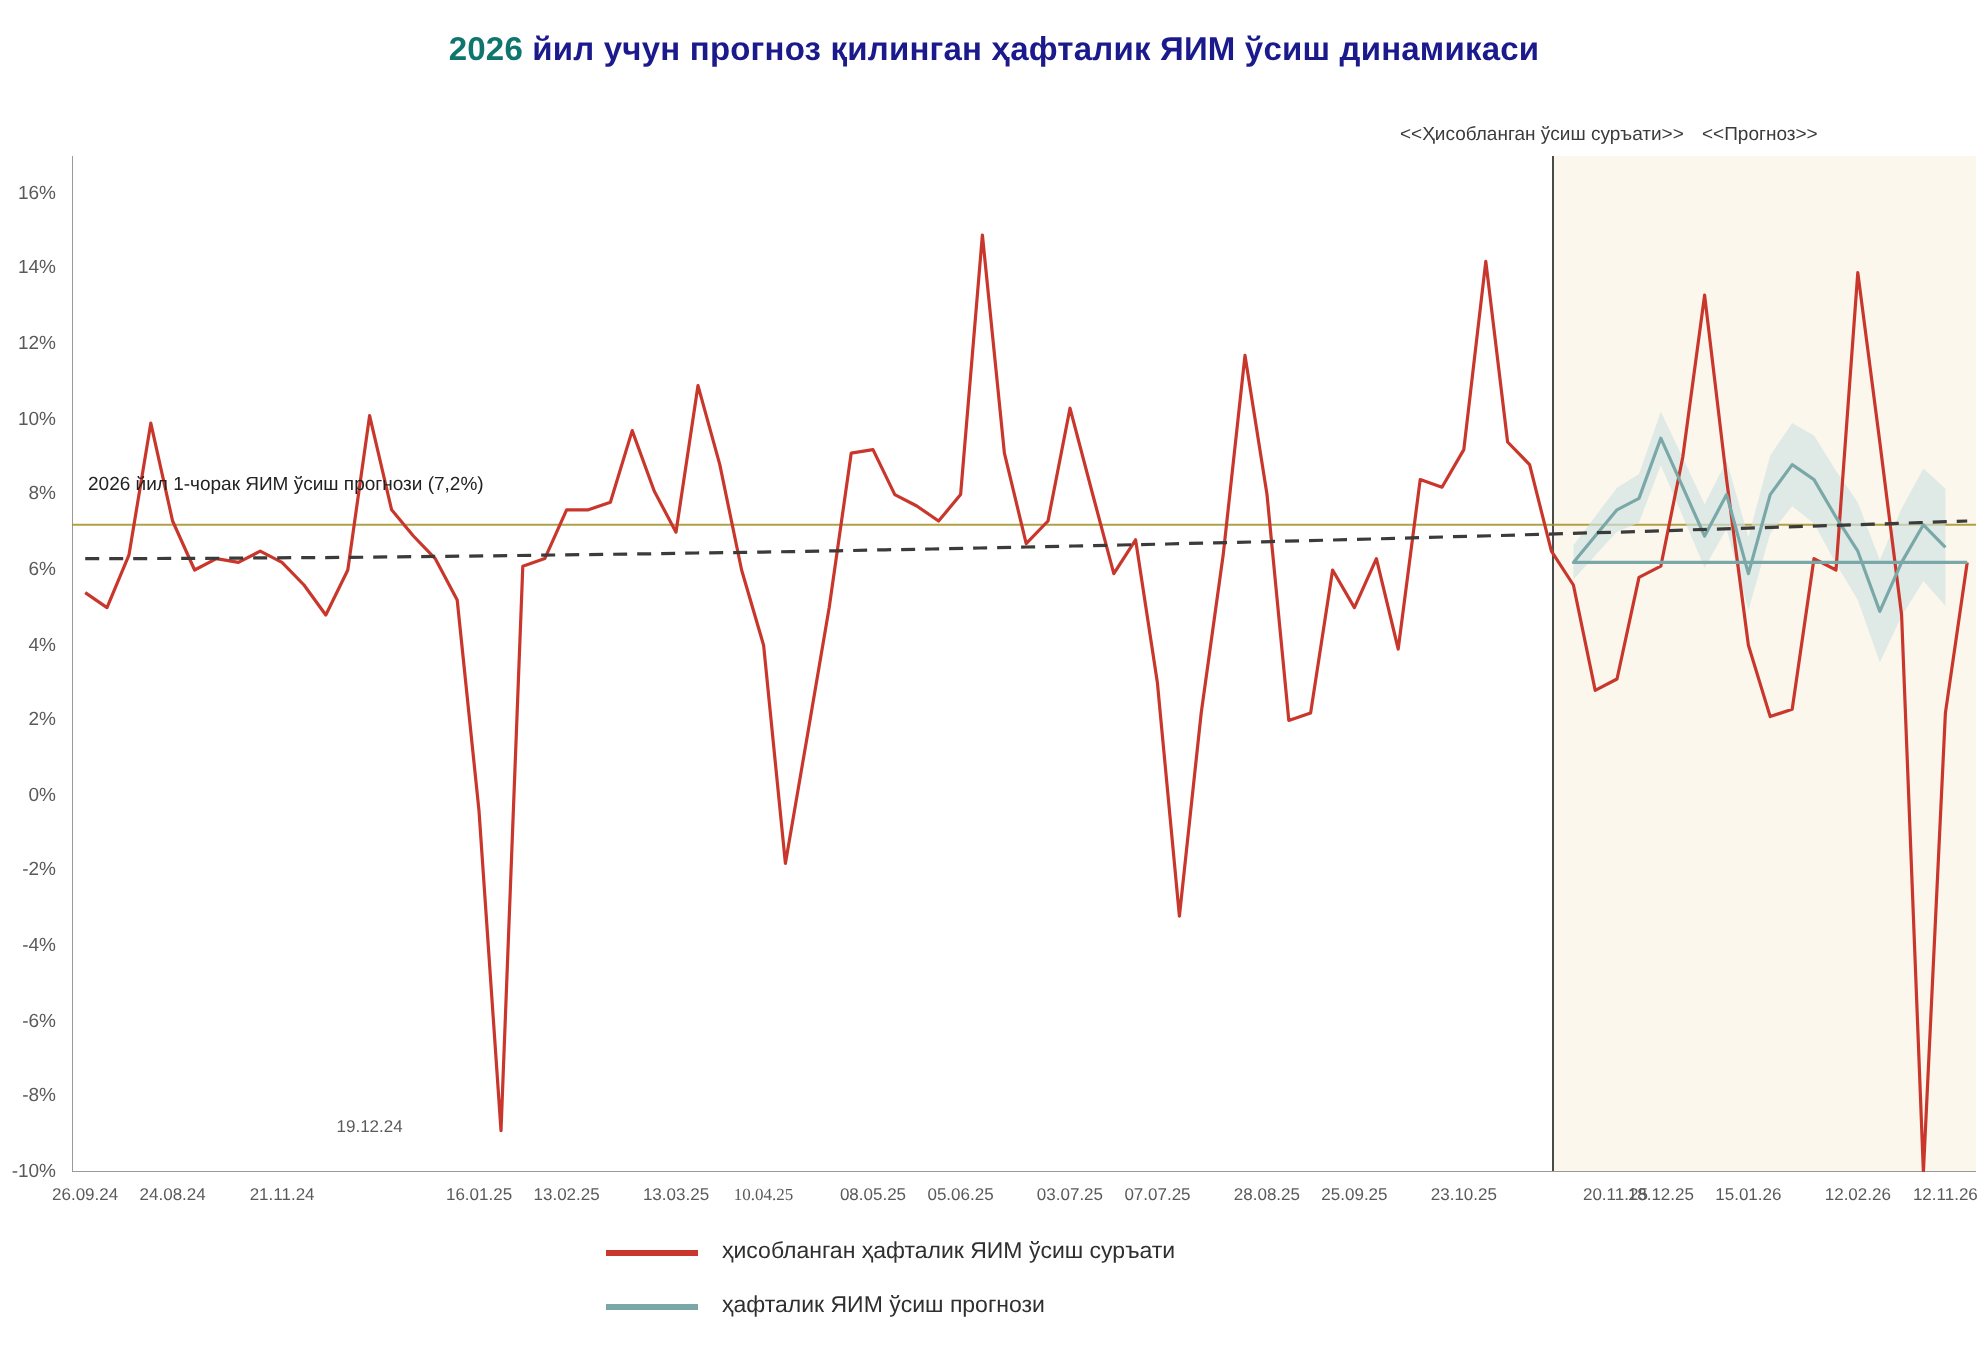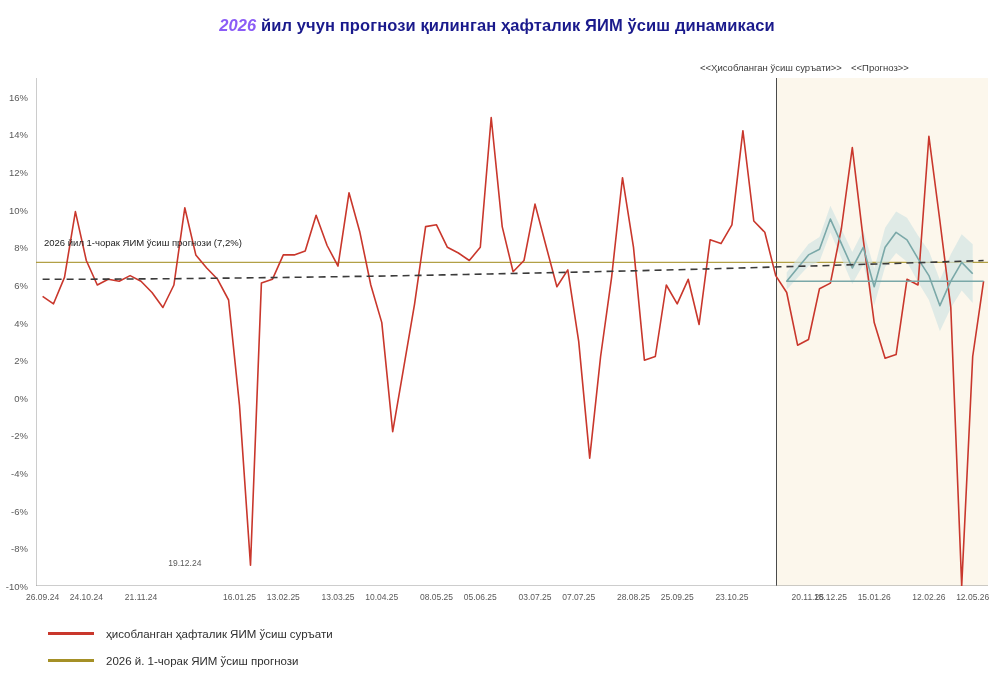--- a/index.html
+++ b/index.html
@@ -27,22 +27,21 @@
     left: 0;
     top: 16px;
     width: 994px;
     text-align: center;
     font-size: 16.5px;
     font-weight: bold;
     color: #1a1a8c;
     letter-spacing: 0.1px;
   }
   #chart-title .year {
-    color: #8b5cf6;
-    font-style: italic;
+    color: #0f766e;
   }
   
   #plot-area {
     position: absolute;
     left: 36px;
     top: 78px;
     width: 952px;
     height: 508px;
   }
   #plot-svg {
@@ -105,20 +104,21 @@
     left: 48px;
     top: 620px;
     width: 900px;
     font-size: 11.5px;
     color: #2f2f2f;
   }
   .legend-row {
     display: flex;
     align-items: center;
     height: 27px;
+    flex-direction: column;
   }
   .legend-item {
     display: flex;
     align-items: center;
   }
   .legend-item.col1 { width: 390px; }
   .legend-item.col2 { width: 440px; }
   .legend-swatch {
     width: 46px;
     height: 0;
@@ -130,21 +130,21 @@
   .sw-solid-teal { border-top: 3px solid #7aa8a8; }
   .sw-solid-olive { border-top: 3px solid #a59026; }
   .legend-label { white-space: nowrap; }
 </style>
 </head>
 <body>
 
 <div id="chart-root">
 
   <div id="chart-title">
-    <span class="year">2026</span><span> йил учун прогнози қилинган ҳафталик ЯИМ ўсиш динамикаси</span>
+    <span class="year">2026</span><span> йил учун прогноз қилинган ҳафталик ЯИМ ўсиш динамикаси</span>
   </div>
 
   <div class="zone-caption" id="caption-actual">&lt;&lt;Ҳисобланган ўсиш суръати&gt;&gt;</div>
   <div class="zone-caption" id="caption-forecast">&lt;&lt;Прогноз&gt;&gt;</div>
 
   <div id="plot-area">
     <div id="forecast-zone" style="left: 739.715px; width: 212.285px;"></div>
     <div id="forecast-divider" style="left: 739.715px;"></div>
     <svg id="plot-svg" width="952" height="508">
         <line x1="0" y1="0" x2="0" y2="508" stroke="#9a9a9a" stroke-width="1"></line>
@@ -184,49 +184,49 @@
       <div class="y-tick" style="top: 360.222px;">2%</div>
       <div class="y-tick" style="top: 397.852px;">0%</div>
       <div class="y-tick" style="top: 435.481px;">-2%</div>
       <div class="y-tick" style="top: 473.111px;">-4%</div>
       <div class="y-tick" style="top: 510.741px;">-6%</div>
       <div class="y-tick" style="top: 548.37px;">-8%</div>
       <div class="y-tick" style="top: 586px;">-10%</div>
     </div>
   <div id="axis-x">
       <div class="x-tick" style="left: 42.5655px; top: 592px;">26.09.24</div>
-      <div class="x-tick" style="left: 86.3356px; top: 592px;">24.10.24</div>
+      <div class="x-tick" style="left: 86.3356px; top: 592px;">24.08.24</div>
       <div class="x-tick" style="left: 141.048px; top: 592px;">21.11.24</div>
       <div class="x-tick" style="left: 184.818px; top: 558px;">19.12.24</div>
       <div class="x-tick" style="left: 239.531px; top: 592px;">16.01.25</div>
       <div class="x-tick" style="left: 283.301px; top: 592px;">13.02.25</div>
       <div class="x-tick" style="left: 338.014px; top: 592px;">13.03.25</div>
-      <div class="x-tick" style="left: 381.784px; top: 592px;">10.04.25</div>
+      <div class="x-tick" style="left: 381.784px; top: 592px; font-family: Liberation Serif, serif;">10.04.25</div>
       <div class="x-tick" style="left: 436.497px; top: 592px;">08.05.25</div>
       <div class="x-tick" style="left: 480.267px; top: 592px;">05.06.25</div>
       <div class="x-tick" style="left: 534.979px; top: 592px;">03.07.25</div>
       <div class="x-tick" style="left: 578.749px; top: 592px;">07.07.25</div>
       <div class="x-tick" style="left: 633.462px; top: 592px;">28.08.25</div>
       <div class="x-tick" style="left: 677.232px; top: 592px;">25.09.25</div>
       <div class="x-tick" style="left: 731.945px; top: 592px;">23.10.25</div>
       <div class="x-tick" style="left: 775.715px; top: 592px; margin-left: 32px;">20.11.25</div>
       <div class="x-tick" style="left: 830.428px; top: 592px;">18.12.25</div>
       <div class="x-tick" style="left: 874.198px; top: 592px;">15.01.26</div>
       <div class="x-tick" style="left: 928.91px; top: 592px;">12.02.26</div>
-      <div class="x-tick" style="left: 972.68px; top: 592px;">12.05.26</div>
+      <div class="x-tick" style="left: 972.68px; top: 592px;">12.11.26</div>
     </div>
 
   <div id="legend">
     <div class="legend-row">
       <div class="legend-item col1">
         <span class="legend-swatch sw-solid-red"></span>
         <span class="legend-label">ҳисобланган ҳафталик ЯИМ ўсиш суръати</span>
       </div>
     </div>
     <div class="legend-row">
-      <div class="legend-item col2">
-        <span class="legend-swatch sw-solid-olive"></span>
-        <span class="legend-label">2026 й. 1-чорак ЯИМ ўсиш прогнози</span>
+      <div class="legend-item col1">
+        <span class="legend-swatch sw-solid-teal"></span>
+        <span class="legend-label">ҳафталик ЯИМ ўсиш прогнози</span>
       </div>
     </div>
   </div>
 
 </div>
 
 </body></html>

